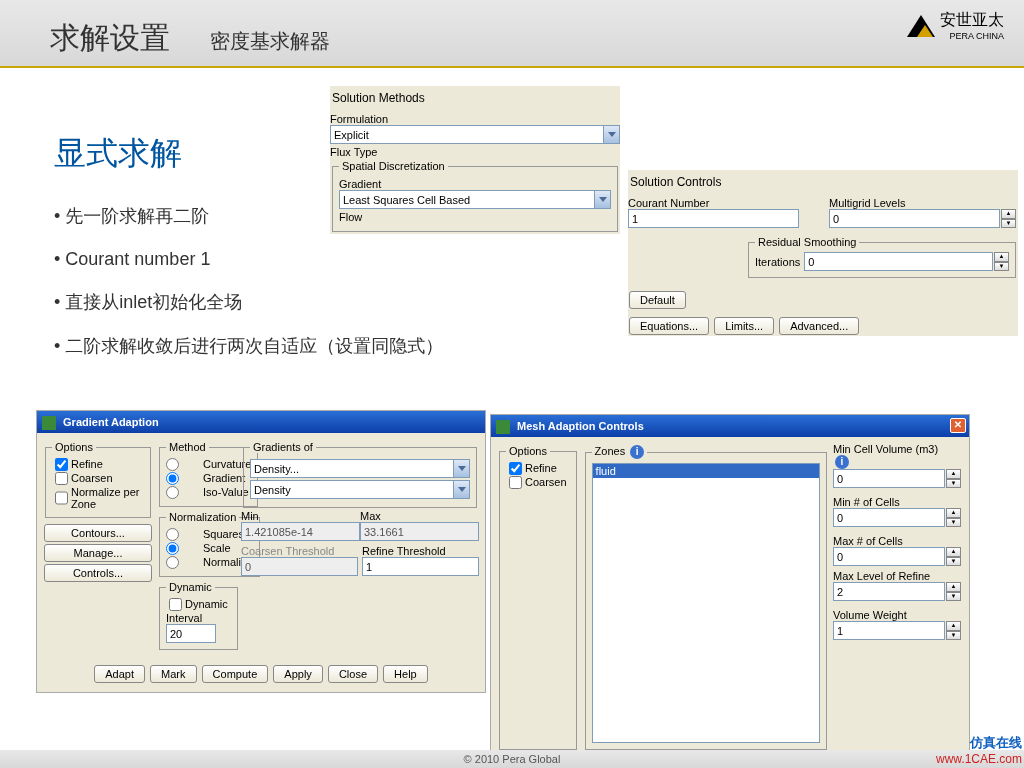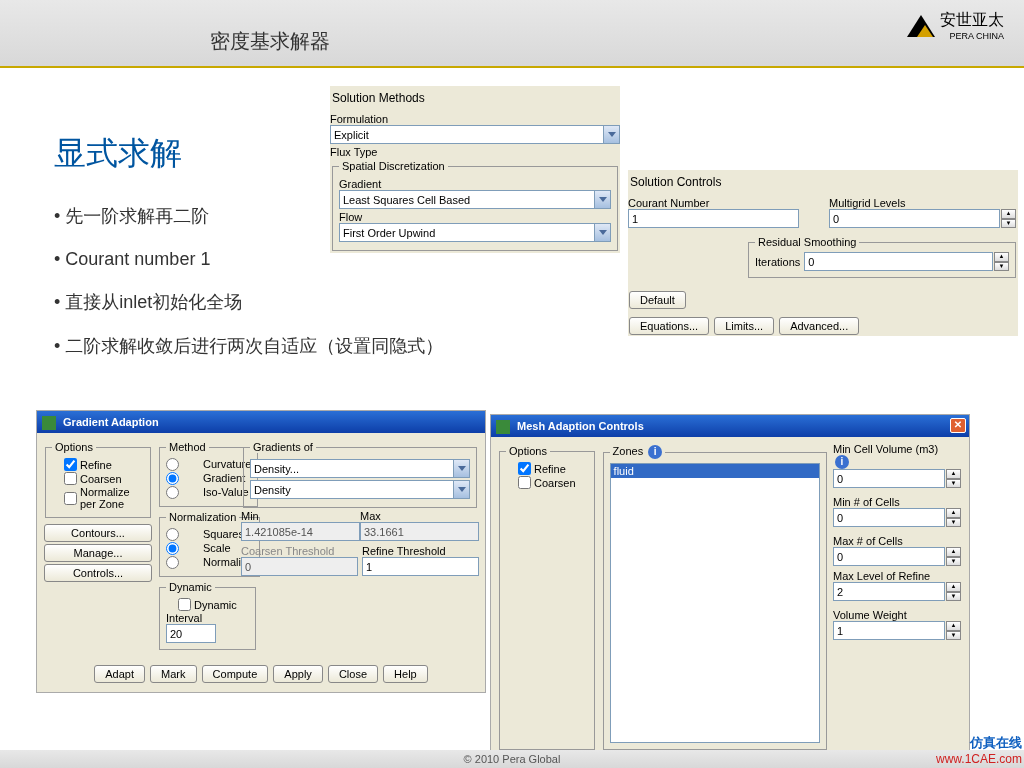--- a/index.html
+++ b/index.html
@@ -33,21 +33,21 @@
 .spinner-wrap { position: relative; }
 .spinbtns { position: absolute; right: -16px; top: 0; width: 15px; height: 19px; display: flex; flex-direction: column;}
 .spinbtns div { flex:1; background: linear-gradient(#fff,#ddd); border:1px solid #888; font-size:6px; text-align:center; line-height:7px; }
 
 .btn { display: inline-block; background: linear-gradient(#fff,#ece9d8); border: 1px solid #888; border-radius: 3px; padding: 2px 10px; font-size: 11px; margin: 1px; cursor: pointer;}
 
 .xp-titlebar { height: 22px; background: linear-gradient(#2a6fd6,#0d3ea8); color: #fff; font-weight: bold; font-size: 11px; line-height: 22px; padding: 0 5px; position: relative;}
 .xp-titlebar .xp-close { position: absolute; right: 3px; top: 3px; width: 16px; height: 15px; background: #e06030; border: 1px solid #fff; border-radius: 2px; color:#fff; text-align:center; line-height:11px; font-size:10px;}
 .xp-titlebar .xp-icon { display:inline-block; width:14px; height:14px; background:#3a8a3a; vertical-align:middle; margin-right:4px;}
 
-.checkbox { display: flex; align-items: center; margin: 1px 12px; }
+.checkbox { display: flex; margin: 1px 3px; }
 .checkbox input { margin-right: 3px; }
 .radio-row { display: flex; align-items: flex-start; margin: 1px 0; gap: 21px; }
 .radio-row input { margin-right: 3px; }
 
 .listbox { background: #fff; border: 1px solid #7f9db9; overflow: auto; }
 .listbox .sel { background: #316ac5; color: #fff; padding: 1px 3px; }
 
 .footer { position: absolute; bottom: 0; left: 0; right: 0; height: 18px; background: linear-gradient(#e8e8e8,#d8d8d8); text-align: center; font-size: 11px; color: #555; line-height: 18px;}
 .wm { position: absolute; right: 2px; bottom: 2px; text-align: right; font-size: 13px;}
 .wm .cn { color: #1060c0; font-weight: bold;}
@@ -56,20 +56,21 @@
 
 #sol-methods { left: 330px; top: 86px; width: 290px; border:none; }
 #sol-controls { left: 628px; top: 170px; width: 390px; border:none; }
 #grad-adapt { left: 36px; top: 410px; width: 450px; padding-bottom:8px;}
 #mesh-adapt { left: 490px; top: 414px; width: 480px; }
 </style>
 </head>
 <body>
 
 <div class="header">
+  <div class="title-main">求解设置</div>
   <div class="title-sub">密度基求解器</div>
   <div class="logo">
     <div class="logo-tri"></div>
     <div class="logo-text">
       <span class="cn">安世亚太</span>
       <span class="en">PERA CHINA</span>
     </div>
   </div>
 </div>
 
@@ -101,28 +102,20 @@
       <div class="wincombobox">
         <input class="winfield" value="Least Squares Cell Based" style="">
         <div class="arrow">
             <svg viewBox="0 0 8 5">
               <path d="M0 0 L8 0 L4 5 Z" fill="#4a6a9a"></path>
             </svg>
           </div>
       </div>
     </div>
     <div class="row"><label>Flow</label>
-      <div class="wincombobox">
-        <input class="winfield" value="First Order Upwind" style="">
-        <div class="arrow">
-            <svg viewBox="0 0 8 5">
-              <path d="M0 0 L8 0 L4 5 Z" fill="#4a6a9a"></path>
-            </svg>
-          </div>
-      </div>
     </div>
   </fieldset>
 </div>
 
 <div id="sol-controls" class="panel">
   <div class="ptitle">Solution Controls</div>
   <div style="display:flex; gap:30px;">
     <div style="flex:1">
       <label>Courant Number</label>
       <input class="winfield" value="1" style="">

